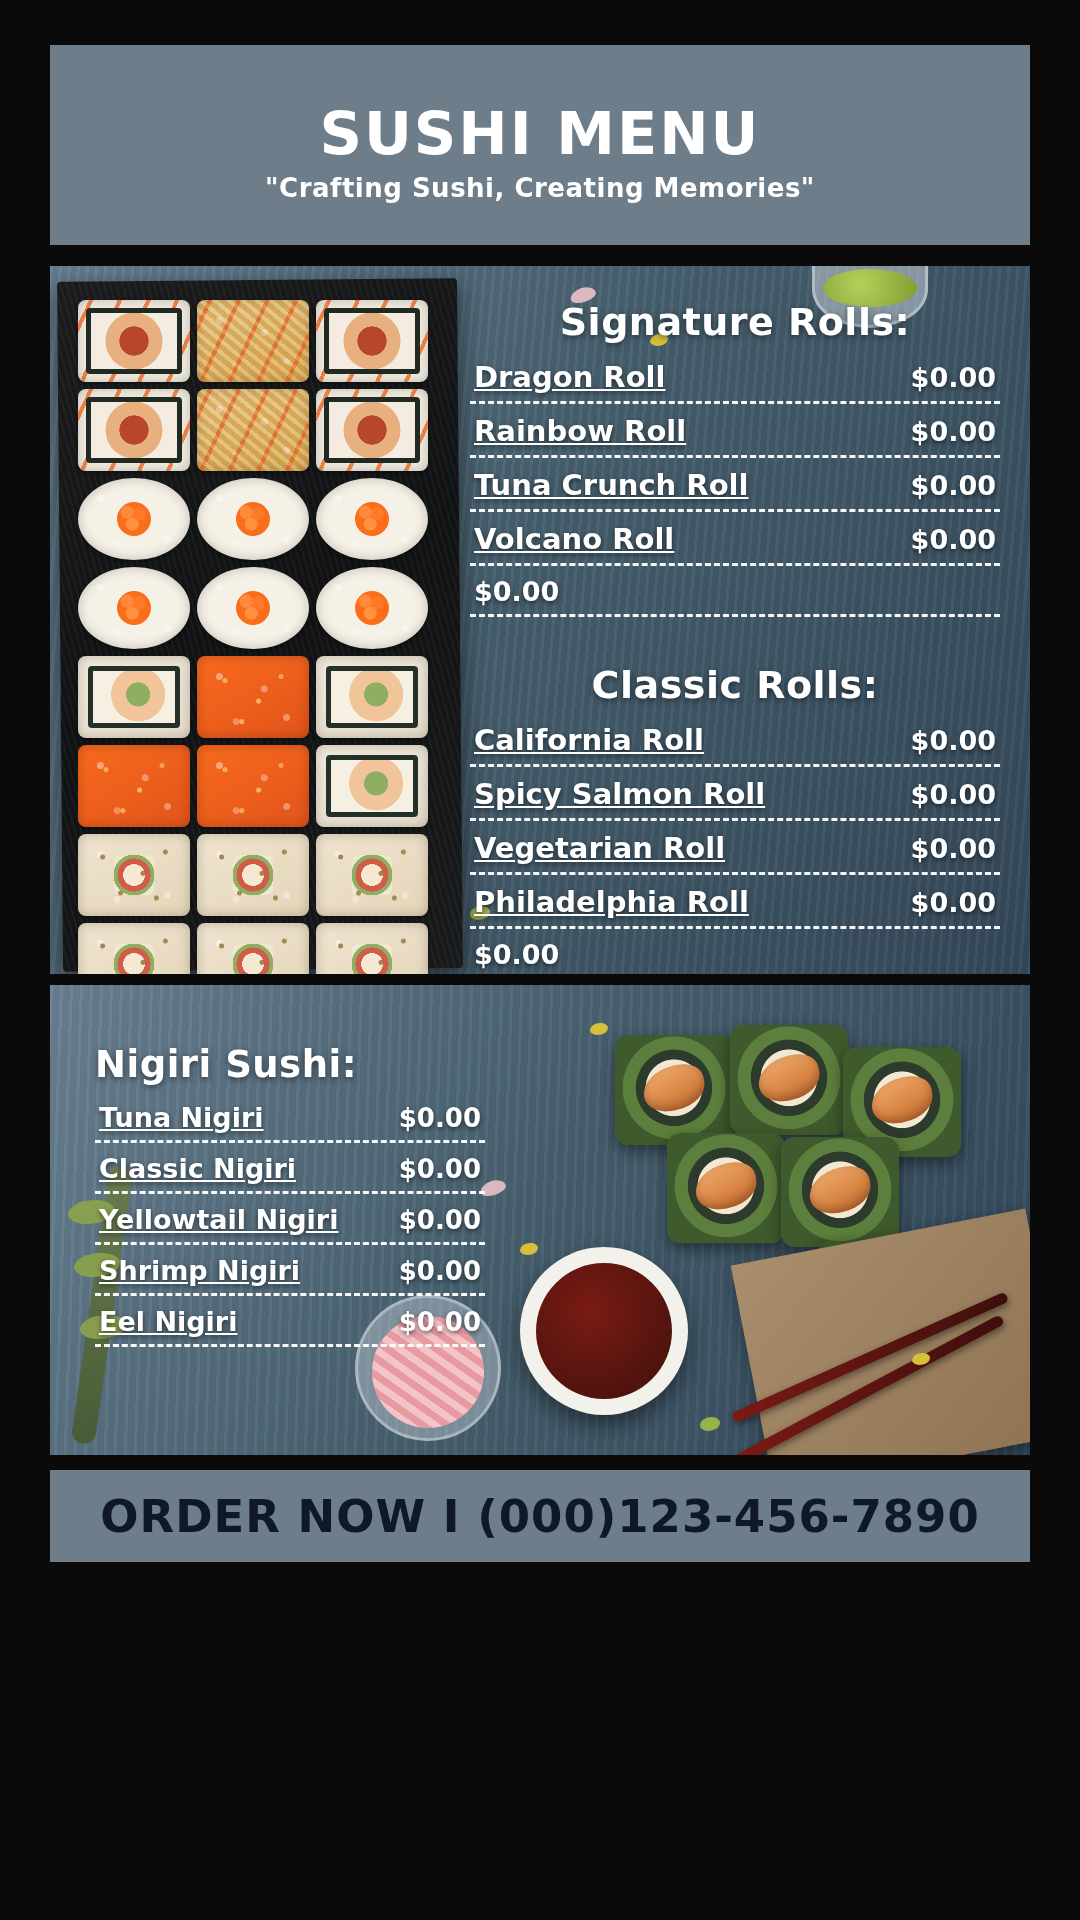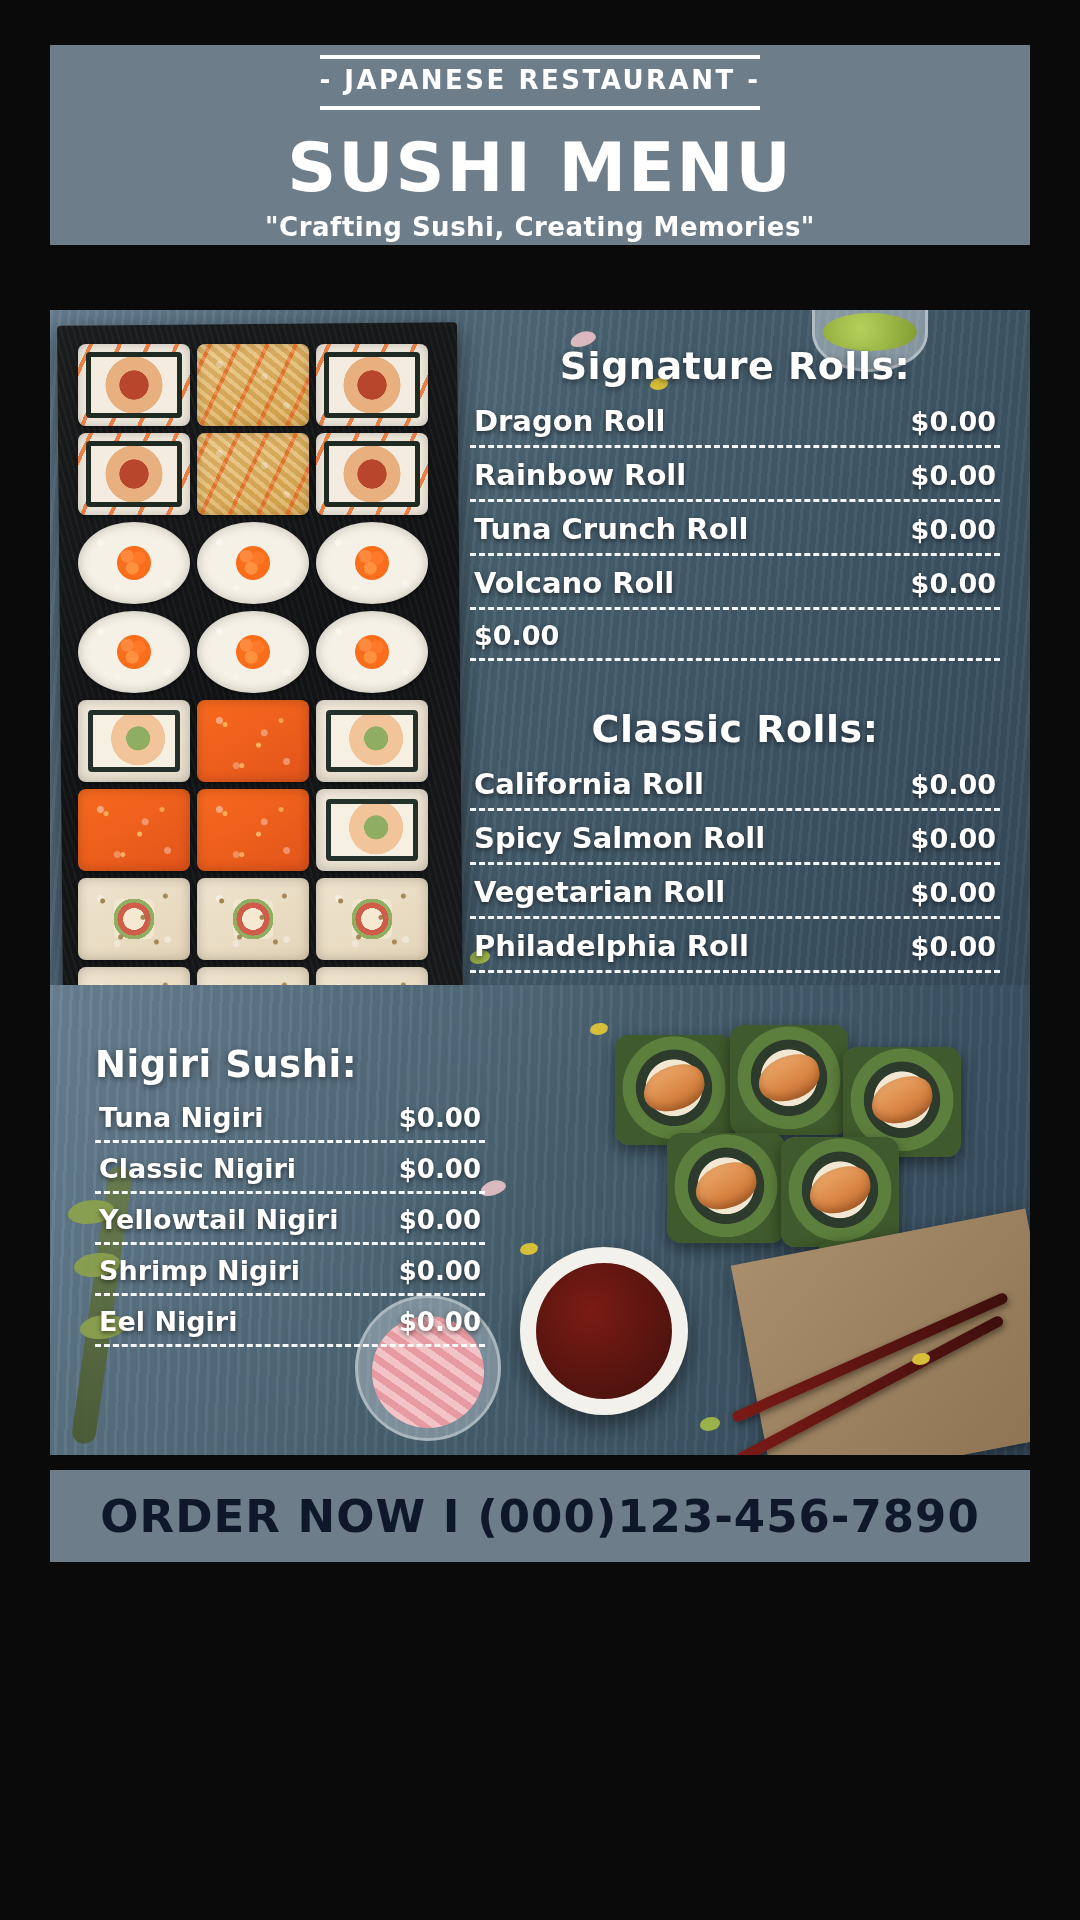--- a/index.html
+++ b/index.html
@@ -55,21 +55,21 @@
     font-size: 26px;
     letter-spacing: 2.5px;
     text-align: center;
     padding: 6px 0 4px 0;
     white-space: nowrap;
   }
   .title {
     color: #ffffff;
     font-family: "DejaVu Sans", sans-serif;
     font-weight: bold;
-    font-size: 68px;
+    font-size: 59px;
     letter-spacing: 2px;
     line-height: 1;
     margin-top: 16px;
     white-space: nowrap;
   }
   .tagline {
     color: #ffffff;
     font-family: "DejaVu Sans", sans-serif;
     font-weight: bold;
     font-size: 26px;
@@ -81,21 +81,20 @@
 
   
   .panel-top {
     position: absolute;
     left: 50px;
     top: 266px;
     width: 980px;
     height: 708px;
     overflow: hidden;
     background: linear-gradient(160deg, #5d7486 0%, #49606f 40%, #3c515f 100%);
-    margin-top: 44px;
   }
   
   .panel-top .bg-wood {
     position: absolute; inset: 0;
     background:
       repeating-linear-gradient(95deg, rgba(255,255,255,0.035) 0 3px, rgba(0,0,0,0.05) 3px 9px),
       linear-gradient(120deg, #6a8193 0%, #47606f 45%, #35495a 100%);
   }
   
   .slate {
@@ -262,20 +261,21 @@
     padding: 0 4px 7px 4px;
     margin-bottom: 10px;
     border-bottom: 3px dashed rgba(255,255,255,0.95);
   }
   .menu-row .name {
     font-family: "DejaVu Sans", sans-serif;
     font-weight: bold;
     font-size: 29px;
     text-shadow: 0 2px 5px rgba(0,0,0,0.55);
     white-space: nowrap;
+    text-decoration: underline;
   }
   .menu-row .price {
     font-family: "DejaVu Sans", sans-serif;
     font-weight: bold;
     font-size: 27px;
     text-shadow: 0 2px 5px rgba(0,0,0,0.55);
     white-space: nowrap;
   }
   .group-gap { height: 36px; }
 
@@ -389,25 +389,20 @@
     letter-spacing: 1px;
     white-space: nowrap;
   }
 </style>
 </head>
 <body>
 
 <div class="poster">
 
   <div class="header">
-    <div class="header-top">
-      <div class="rule"></div>
-      <div class="eyebrow">- JAPANESE RESTAURANT -</div>
-      <div class="rule bottom"></div>
-    </div>
     <div class="title">SUSHI MENU</div>
     <div class="tagline">"Crafting Sushi, Creating Memories"</div>
   </div>
 
   <div class="panel-top">
     <div class="bg-wood"></div>
 
     <div class="wasabi-bowl">
       <div class="paste"></div>
     </div>

